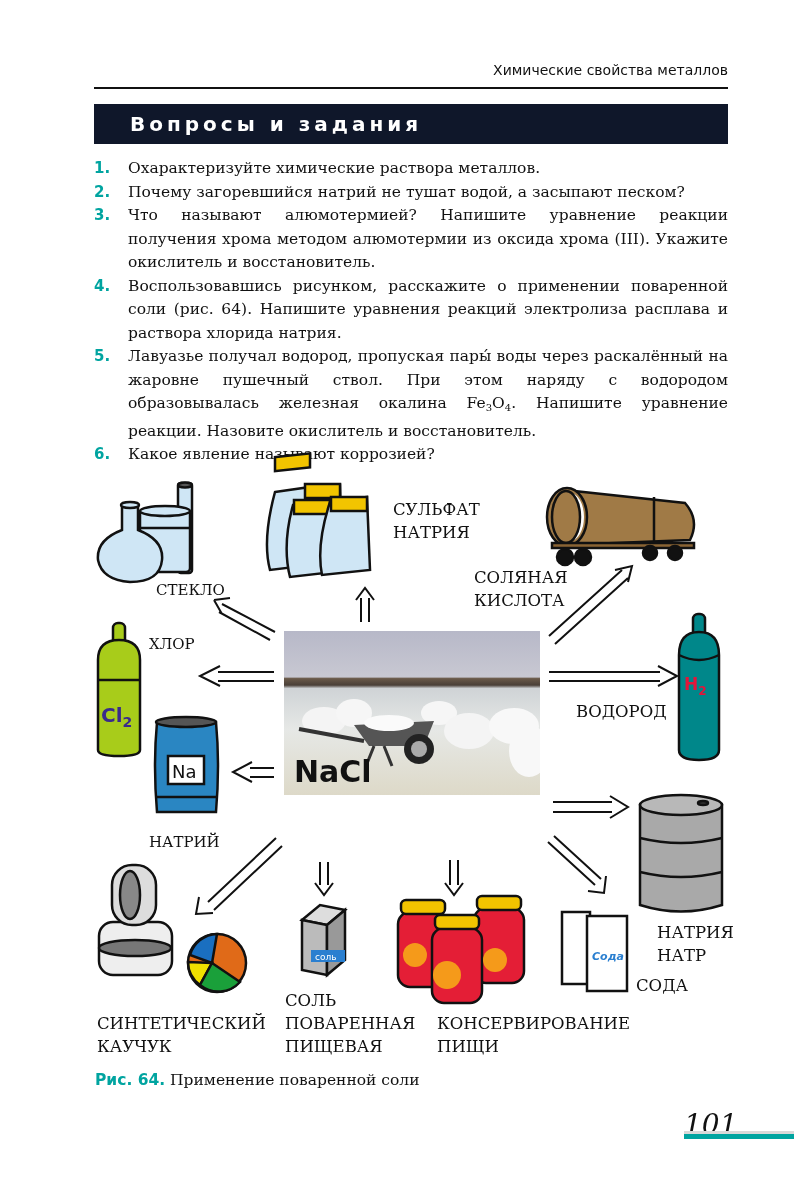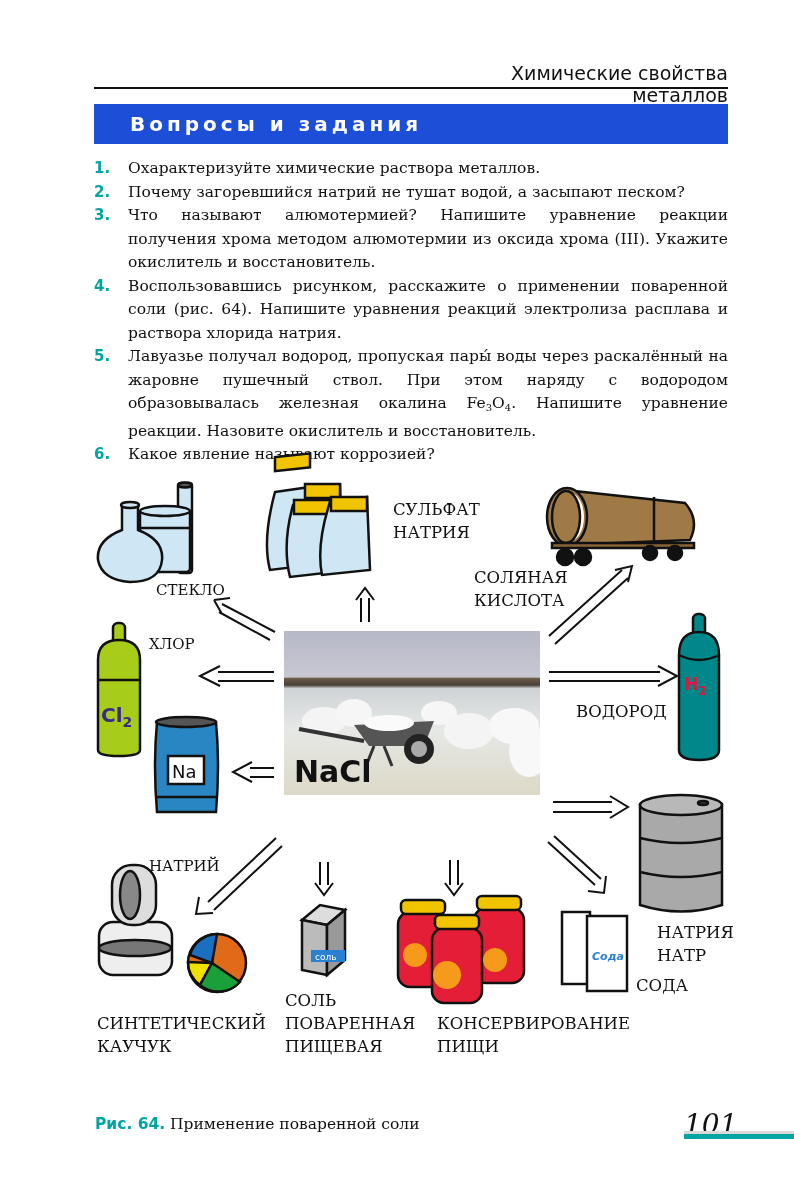--- a/index.html
+++ b/index.html
@@ -1,30 +1,30 @@
 <!DOCTYPE html>
 <html><head>
 <meta charset="utf-8">
 <style>
   html, body { margin:0; padding:0; background:#fff; }
   body { width:794px; height:1191px; position:relative; overflow:hidden; font-family:"DejaVu Serif", serif; color:#111; }
-  .running-head { position:absolute; left:480px; top:62px; width:248px; text-align:right; font-family:"DejaVu Sans", sans-serif; font-size:19px; color:#111; }
+  .running-head { position:absolute; left:480px; top:62px; width:248px; text-align:right; font-family:"DejaVu Sans", sans-serif; font-size:14px; color:#111; }
   .head-rule { position:absolute; left:94px; top:87px; width:634px; height:2px; background:#111; }
-  .banner { position:absolute; left:94px; top:104px; width:634px; height:40px; background:#1d4ed8; }
+  .banner { position:absolute; left:94px; top:104px; width:634px; height:40px; background:#0f172a; }
   .banner-title { position:absolute; left:36px; top:8px; font-family:"DejaVu Sans", sans-serif; font-weight:bold; font-size:20px; letter-spacing:4px; color:#fff; }
   .questions { position:absolute; left:94px; top:157px; width:634px; list-style:none; margin:0; padding:0; }
   .q { position:relative; padding-left:34px; font-size:15.5px; line-height:23.5px; text-align:justify; }
   .q-num { position:absolute; left:0; top:0; font-family:"DejaVu Sans", sans-serif; font-weight:bold; color:#00a4a0; font-size:15px; }
   sub { font-size:10px; vertical-align:-3px; }
   .lbl { position:absolute; font-size:15px; line-height:23px; color:#111; white-space:nowrap; }
   .lbl.big { font-size:16.5px; line-height:24px; }
   .photo { position:absolute; left:284px; top:631px; width:256px; height:164px; overflow:hidden;
            background:linear-gradient(to bottom,#b7b8c8 0%,#c8c8d2 28%,#6a5a4a 29%,#4a4038 33%,#cfd3d6 35%,#e6e8e6 60%,#ddd9c8 100%); }
   .nacl { position:absolute; left:10px; bottom:6px; font-family:"DejaVu Sans", sans-serif; font-weight:bold; font-size:30px; color:#111; }
-  .caption { position:absolute; left:95px; top:1071px; font-size:15.5px;margin-top:44px; }
+  .caption { position:absolute; left:95px; top:1071px; font-size:15.5px; }
   .caption-fig { font-family:"DejaVu Sans", sans-serif; font-weight:bold; color:#00a4a0; }
   .page-num { position:absolute; left:684px; top:1108px; font-family:"DejaVu Serif", serif; font-style:italic; font-size:28px; color:#111; }
   .page-rule { position:absolute; left:684px; top:1131px; width:110px; height:5px; background:#00a4a0; border-top:3px solid #d9d9d9; }
   svg { position:absolute; left:0; top:0; }
 </style>
 </head>
 <body>
 
 <div class="running-head">Химические свойства металлов</div>
 <div class="head-rule"></div>
@@ -208,21 +208,21 @@
     <div class="nacl">NaCl</div>
   </div>
 
   <div class="lbl" style="left:156px;top:579px;">СТЕКЛО</div>
   <div class="lbl big" style="left:393px;top:498px;">СУЛЬФАТ</div>
   <div class="lbl big" style="left:393px;top:521px;">НАТРИЯ</div>
   <div class="lbl big" style="left:474px;top:566px;">СОЛЯНАЯ</div>
   <div class="lbl big" style="left:474px;top:589px;">КИСЛОТА</div>
   <div class="lbl" style="left:149px;top:633px;">ХЛОР</div>
   <div class="lbl big" style="left:576px;top:700px;">ВОДОРОД</div>
-  <div class="lbl" style="left:149px;top:831px;margin-top:24px;">НАТРИЙ</div>
+  <div class="lbl" style="left:149px;top:831px;">НАТРИЙ</div>
   <div class="lbl big" style="left:657px;top:921px;">НАТРИЯ</div>
   <div class="lbl big" style="left:657px;top:944px;">НАТР</div>
   <div class="lbl big" style="left:636px;top:974px;">СОДА</div>
   <div class="lbl big" style="left:97px;top:1012px;">СИНТЕТИЧЕСКИЙ</div>
   <div class="lbl big" style="left:97px;top:1035px;">КАУЧУК</div>
   <div class="lbl big" style="left:285px;top:989px;">СОЛЬ</div>
   <div class="lbl big" style="left:285px;top:1012px;text-align:center;">ПОВАРЕННАЯ</div>
   <div class="lbl big" style="left:285px;top:1035px;">ПИЩЕВАЯ</div>
   <div class="lbl big" style="left:437px;top:1012px;">КОНСЕРВИРОВАНИЕ</div>
   <div class="lbl big" style="left:437px;top:1035px;">ПИЩИ</div>

